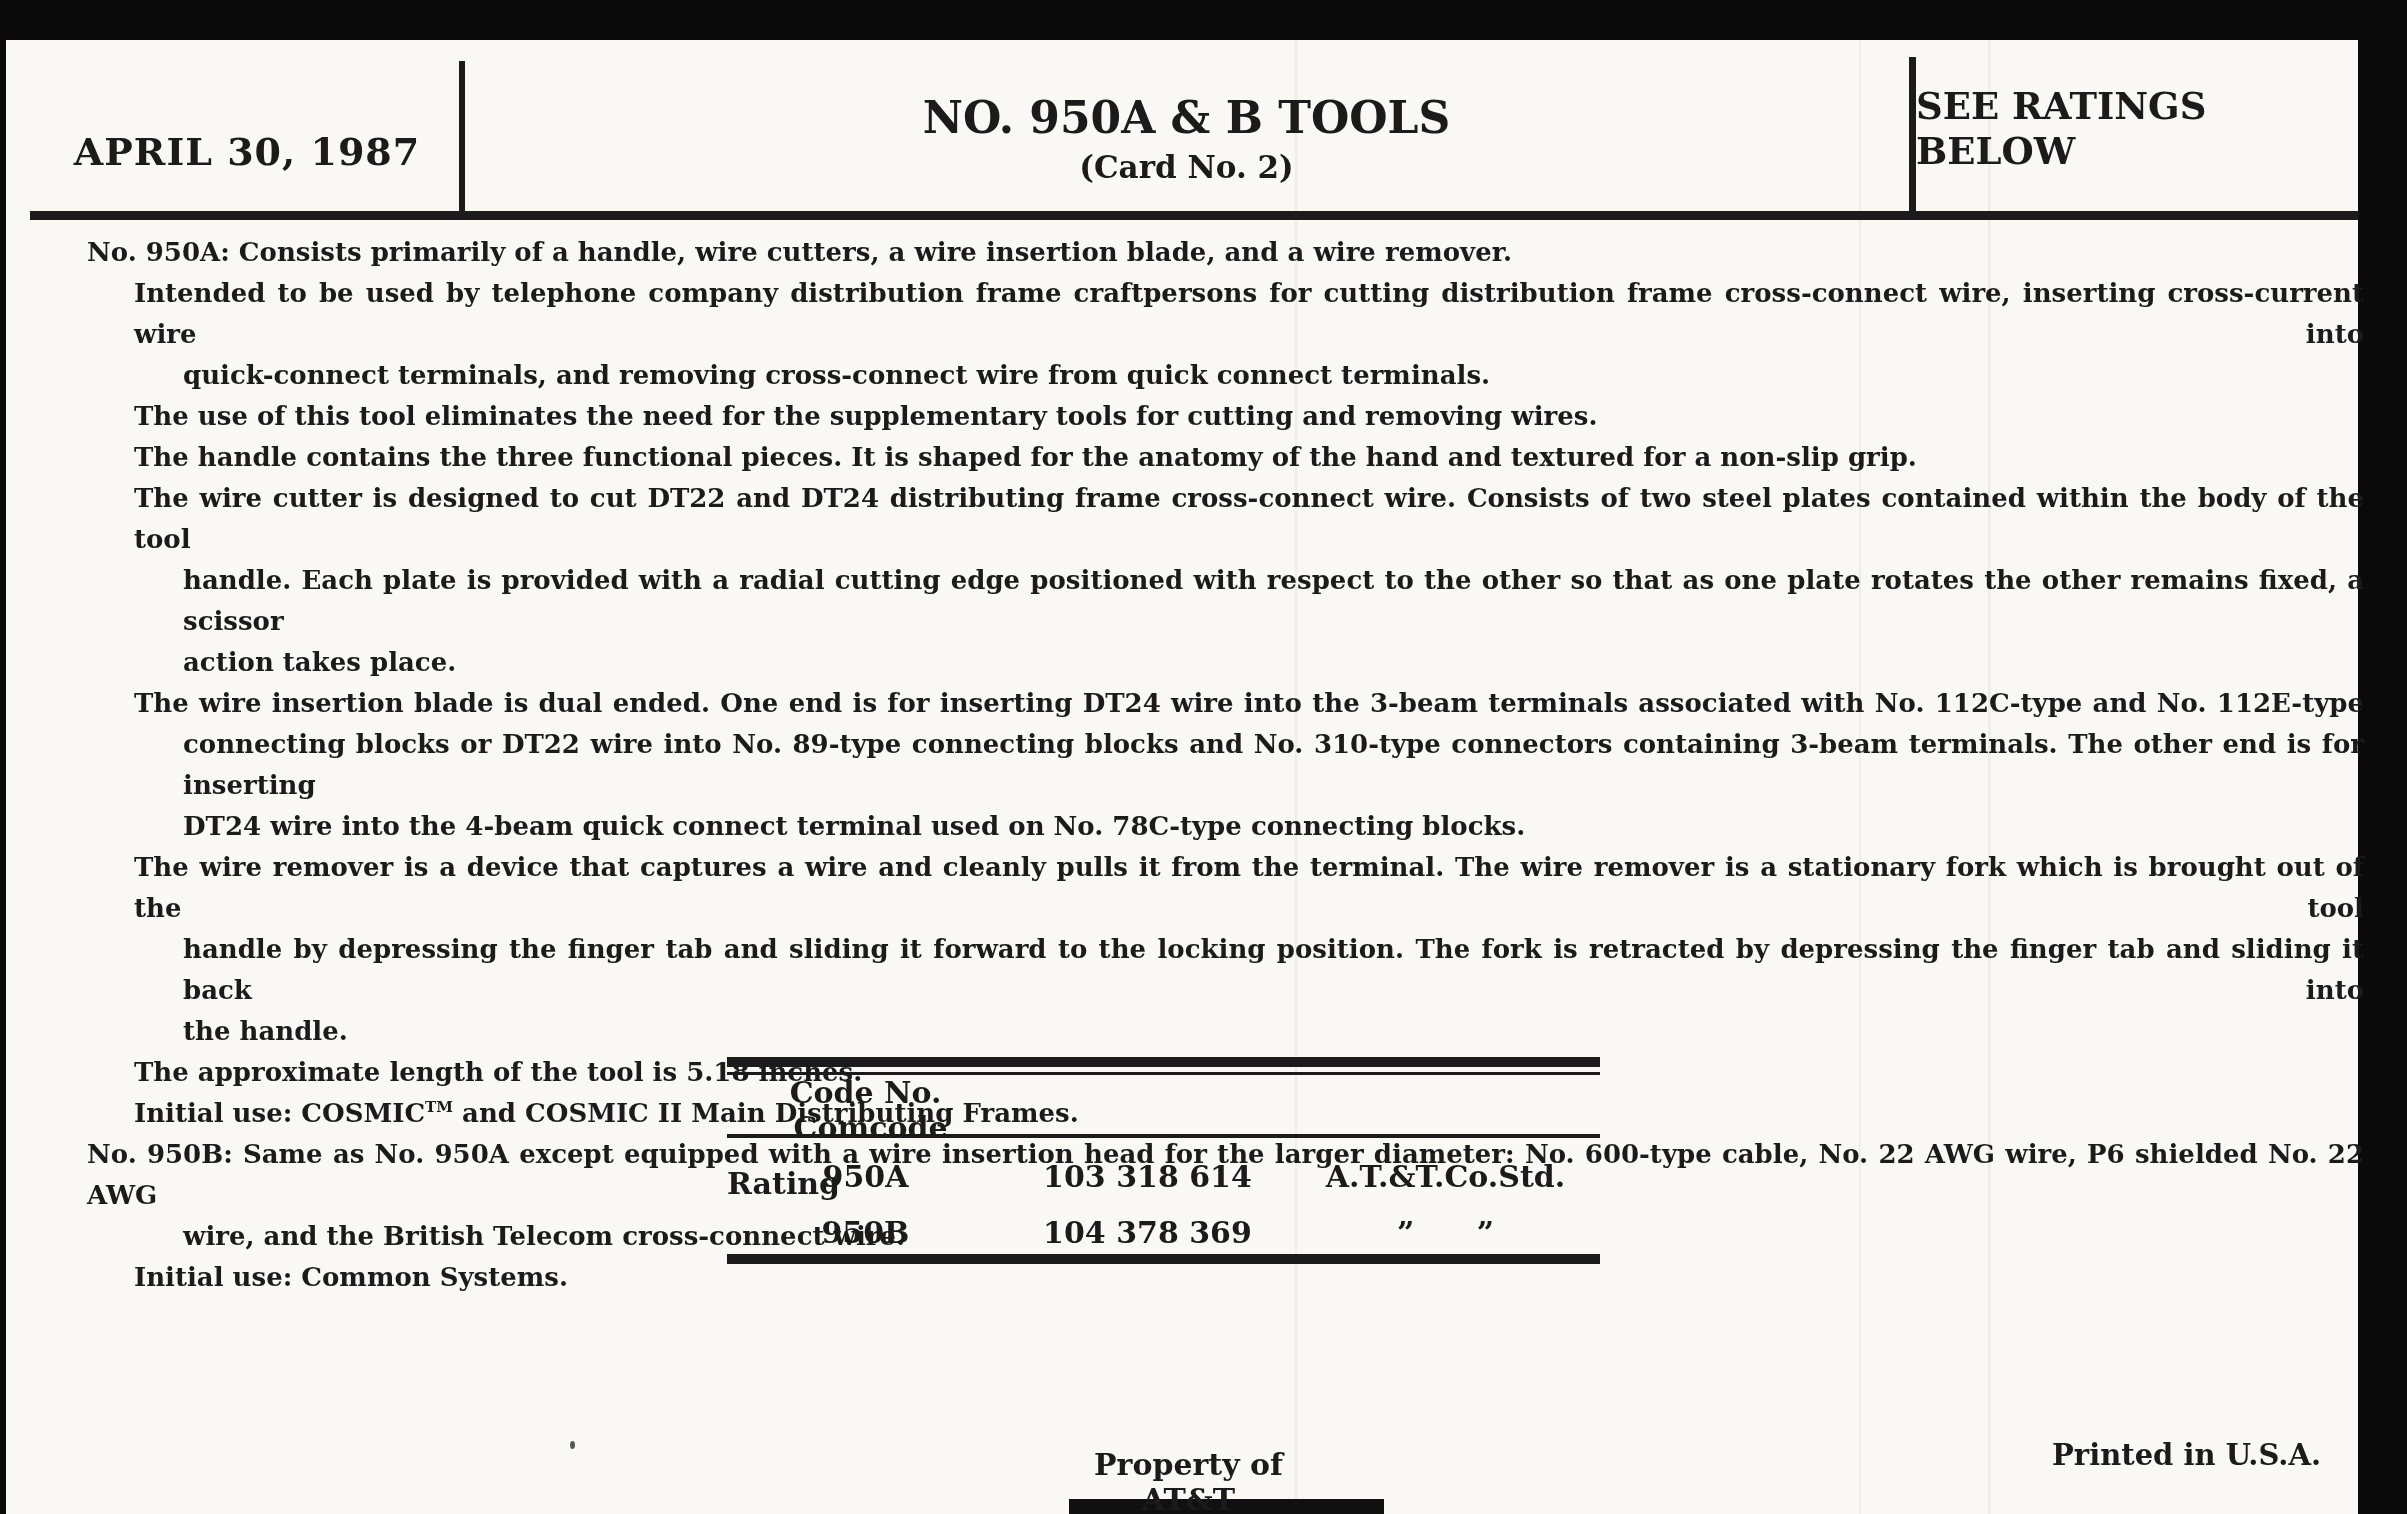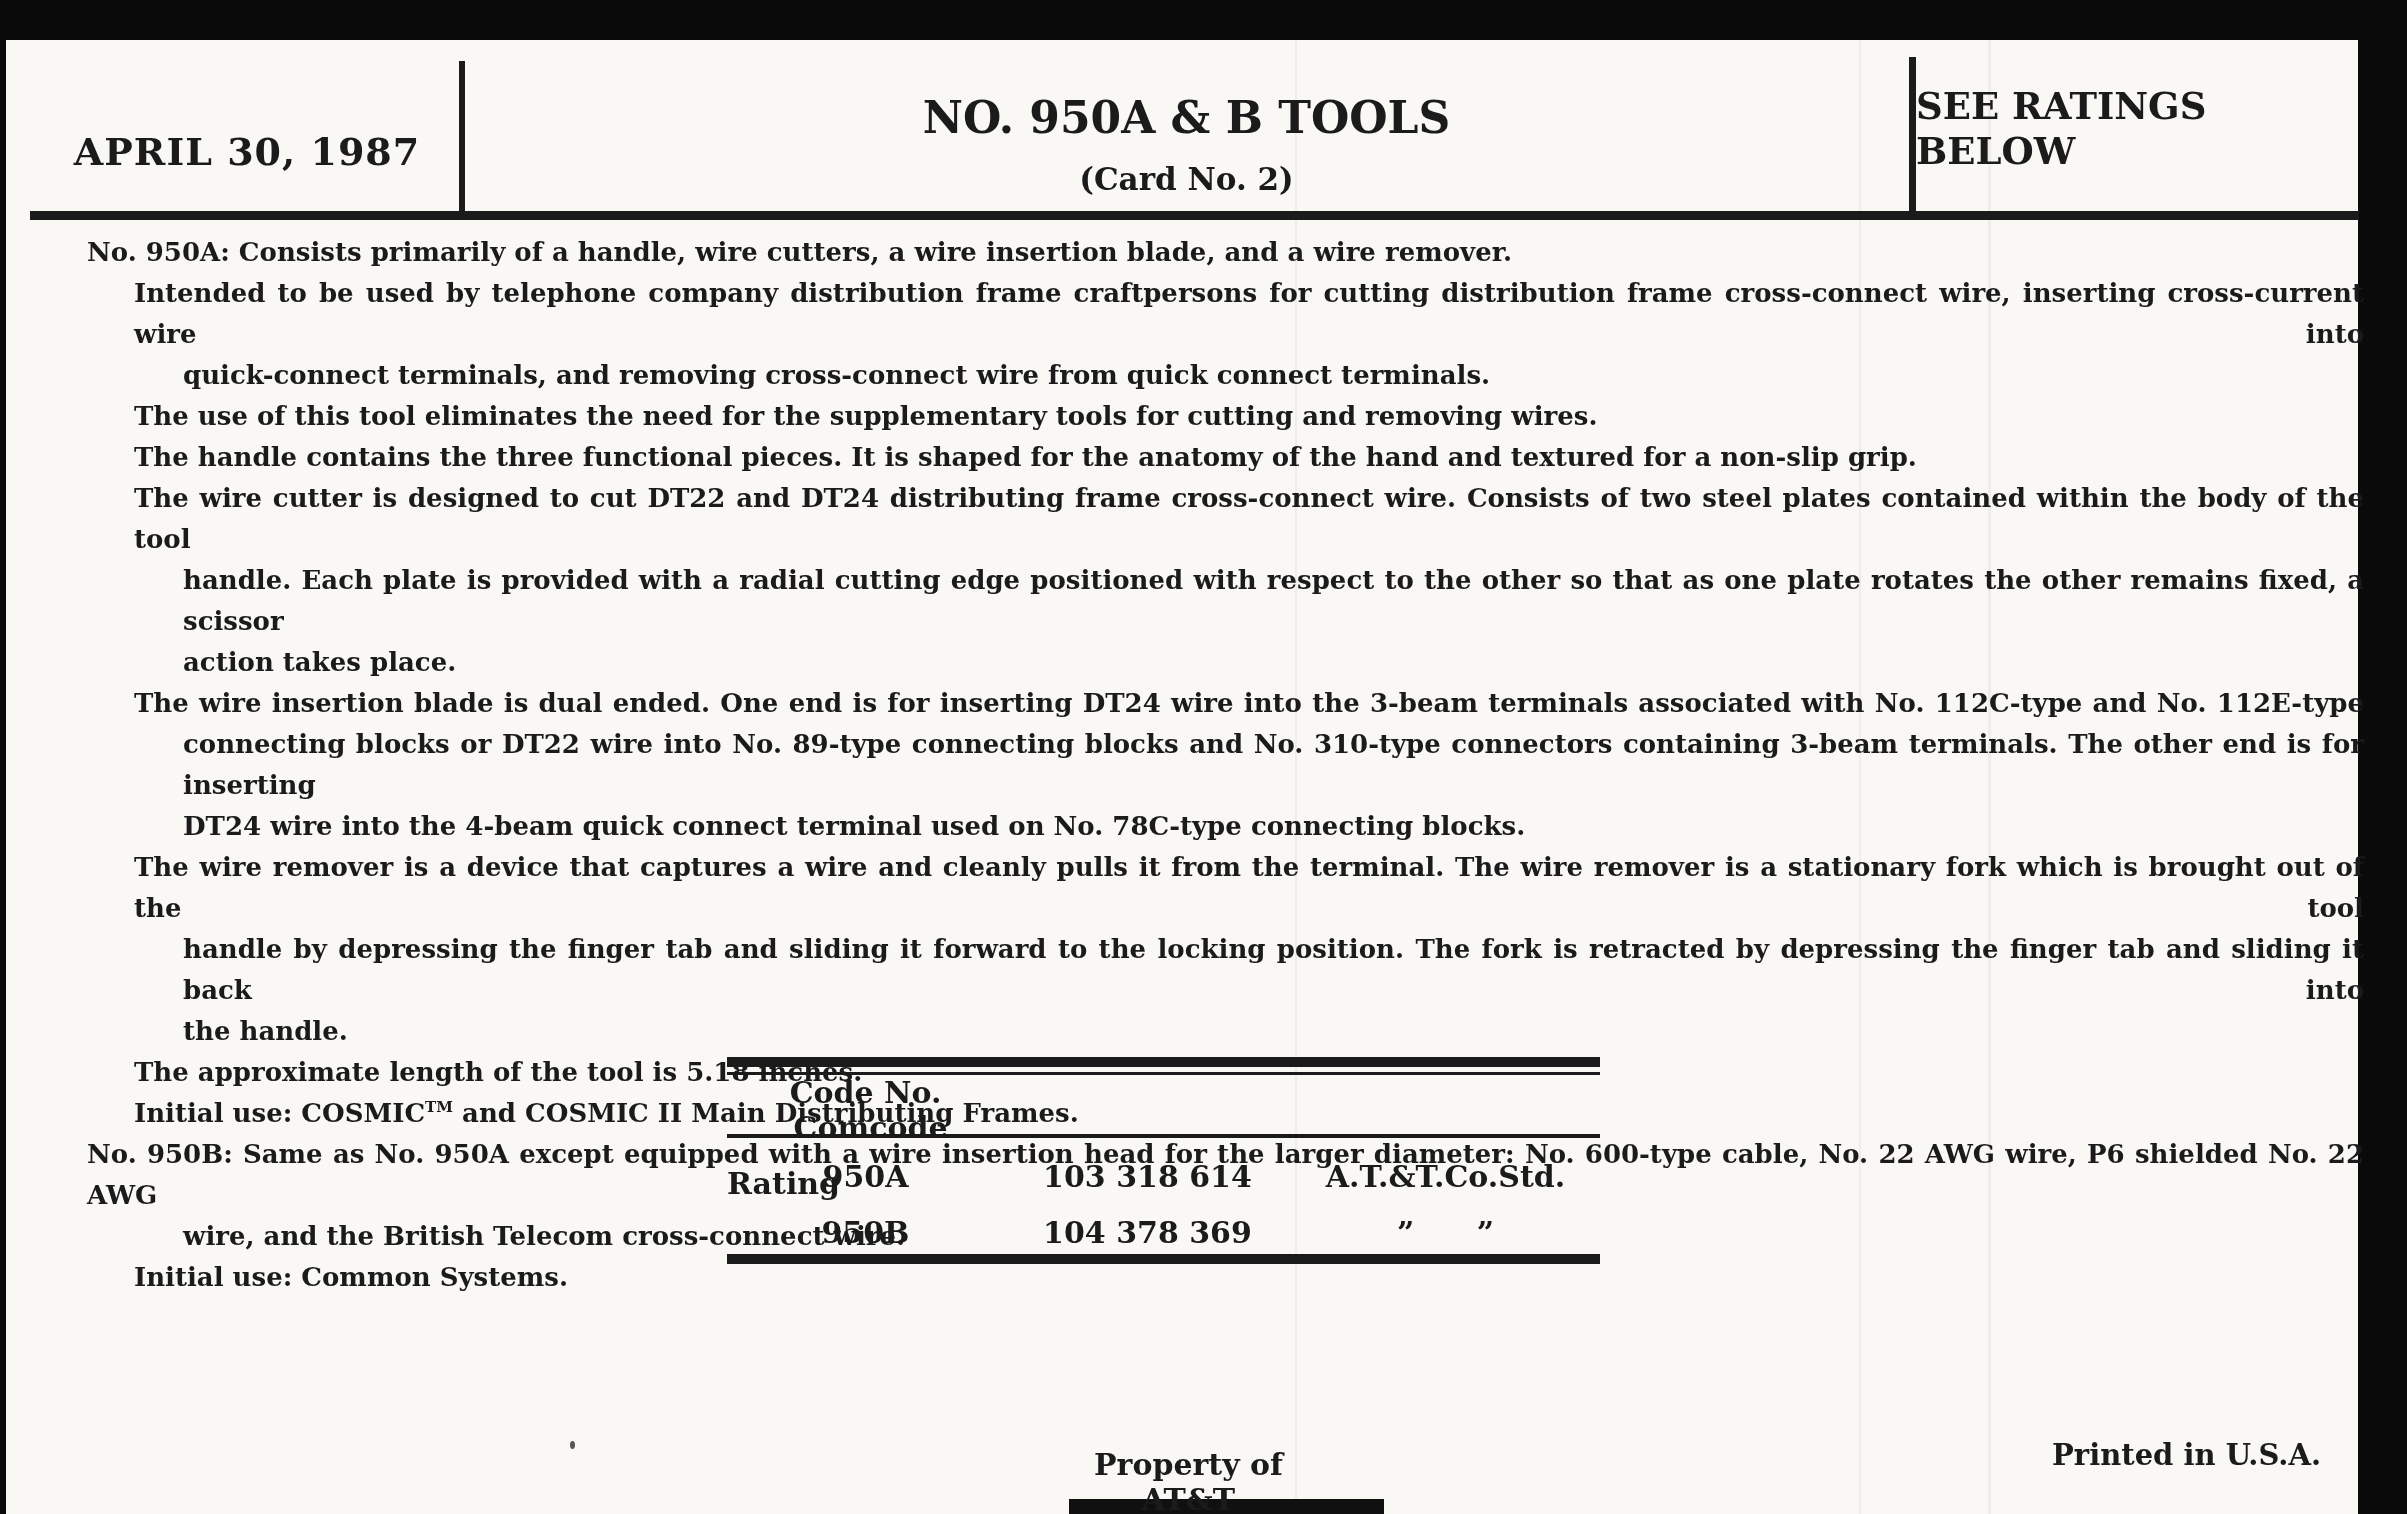--- a/index.html
+++ b/index.html
@@ -22,21 +22,21 @@
 
   
   .h-date { position:absolute; left:30px; top:129px; width:434px; text-align:center;
             font-size:38px; font-weight:bold; letter-spacing:1px; }
   .h-div1 { position:absolute; left:459px; top:61px; width:6px; height:150px; background:var(--ink); }
   .h-div2 { position:absolute; left:1909px; top:57px; width:7px; height:154px; background:var(--ink); }
   .h-rule { position:absolute; left:30px; top:211px; width:2329px; height:9px; background:var(--ink); }
   .h-title { position:absolute; left:465px; top:92px; width:1443px; text-align:center;
              font-size:44px; font-weight:bold; }
   .h-sub   { position:absolute; left:465px; top:149px; width:1443px; text-align:center;
-             font-size:31px; font-weight:bold;margin-top:12px; }
+             font-size:31px; font-weight:bold; }
   .h-ratings { position:absolute; left:1916px; top:84px; width:443px; 
                font-size:37px; font-weight:bold; line-height:45px; }
 
   
   .doc { position:absolute; left:87px; top:232px; width:2277px;
          font-size:26px; font-weight:bold; line-height:41px; }
   .line { }
   .i1 { padding-left:47px; }
   .i2 { padding-left:96px; }
   .j  { text-align:justify; text-align-last:justify; }

